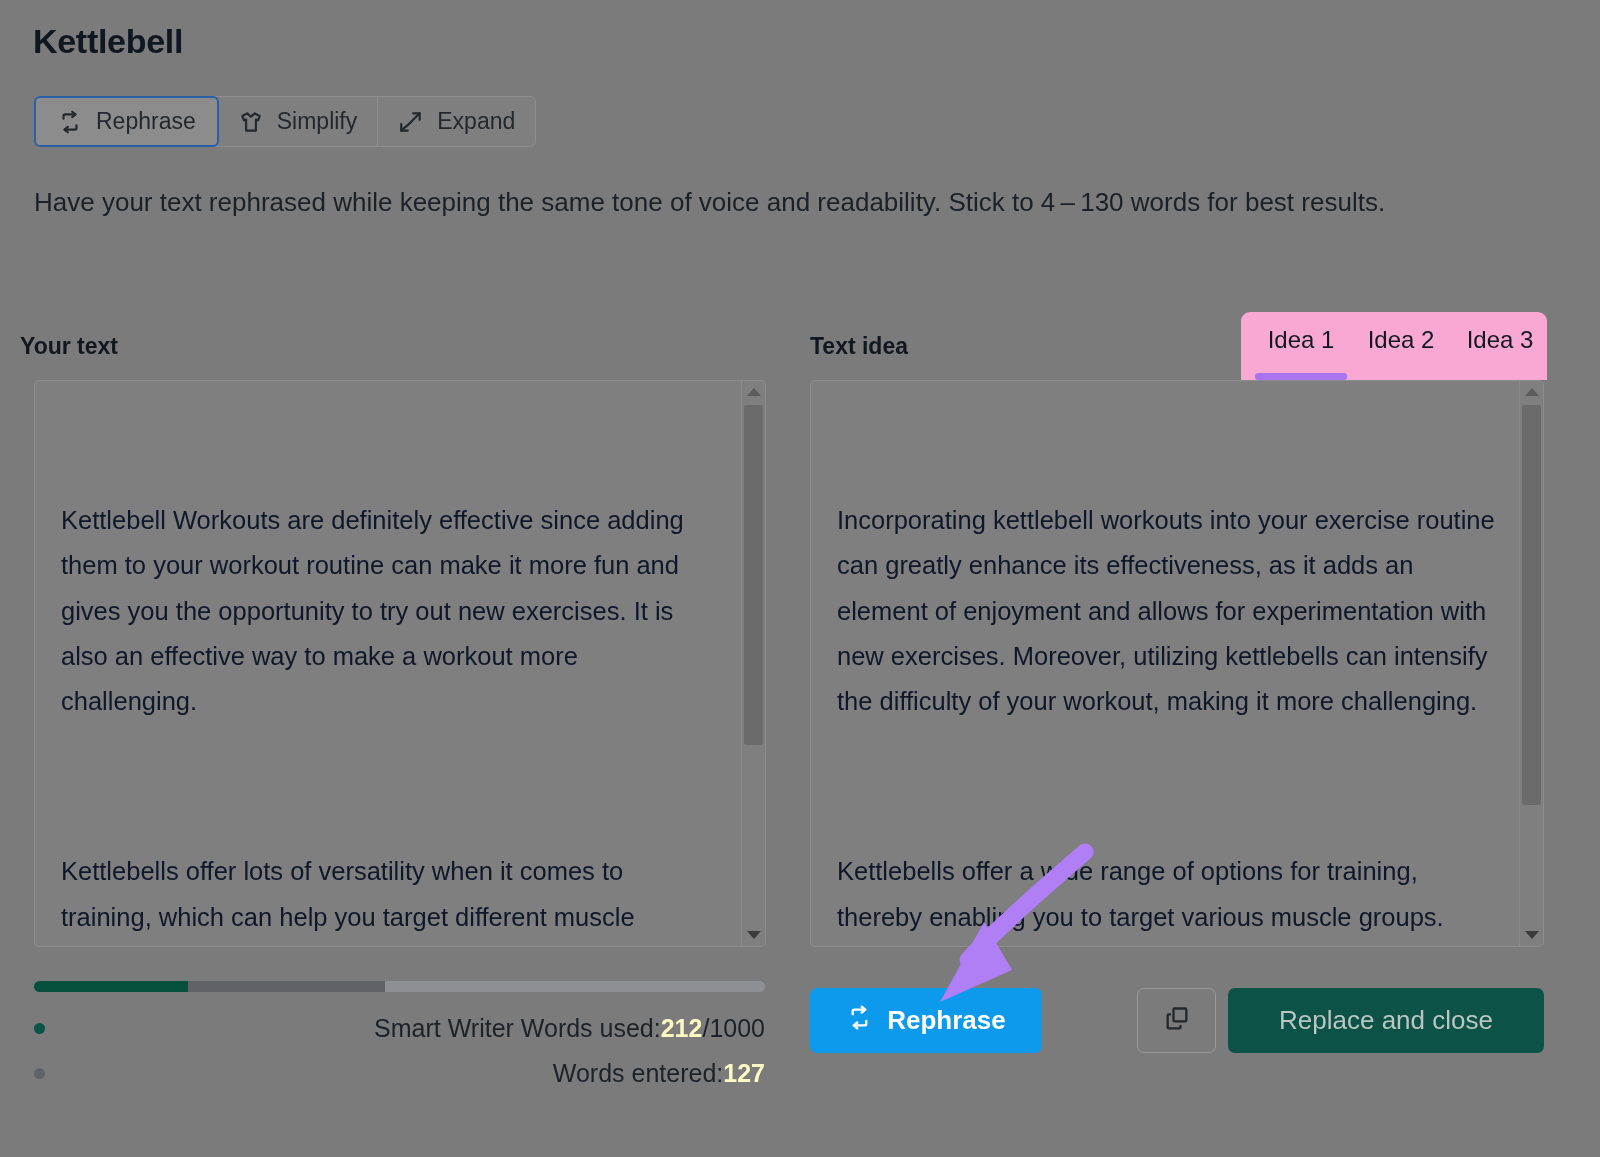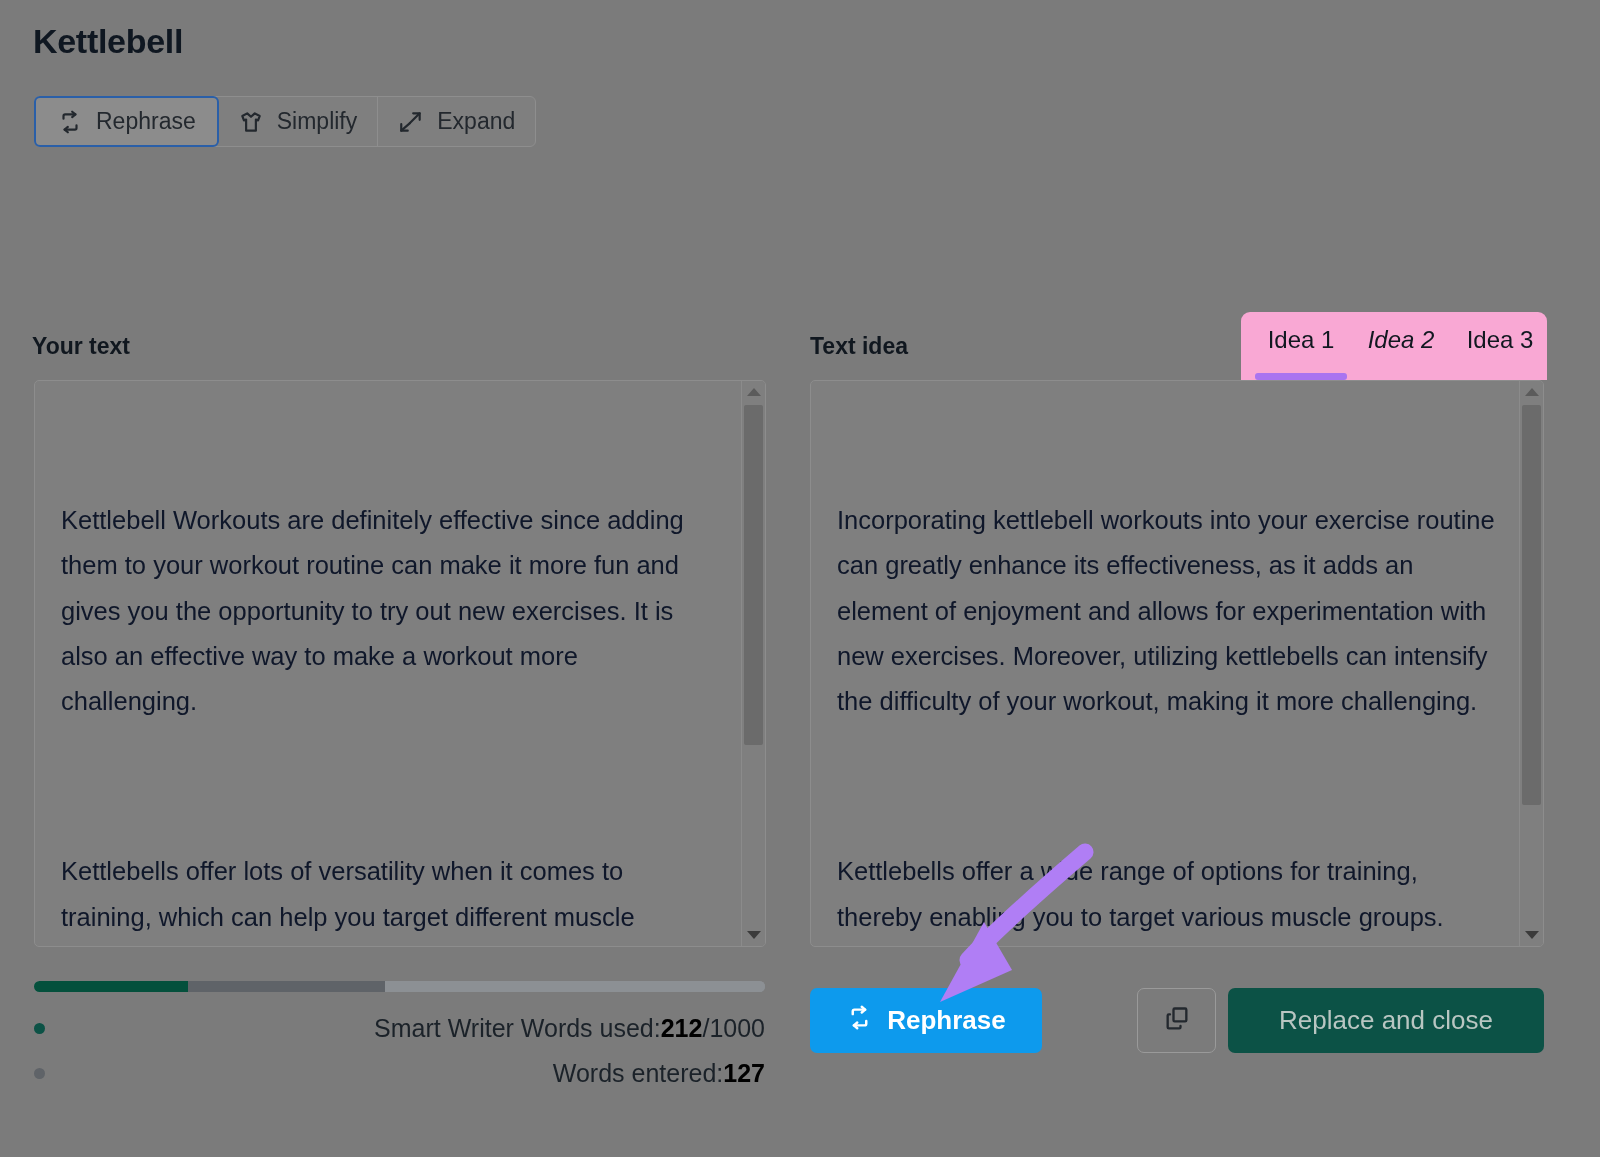--- a/index.html
+++ b/index.html
@@ -75,21 +75,21 @@
     color: #1b2128;
   }
 
   
   .col-label {
     position: absolute;
     font-size: 23px;
     font-weight: bold;
     color: #10171f;
   }
-  #label-your-text { left: 32px; top: 333px; }
+  #label-your-text { left: 20px; top: 333px; }
   #label-text-idea { left: 810px; top: 333px; }
 
   
   .idea-panel {
     position: absolute;
     left: 1241px; top: 312px;
     width: 306px; height: 68px;
     background: #ffffff;
     border-radius: 9px 9px 0 0;
     display: flex;
@@ -100,21 +100,21 @@
   .idea-tab {
     position: relative;
     padding: 14px 0 0 0;
     font-size: 24px;
     color: #111820;
     cursor: pointer;
     text-align: center;
     height: 68px;
   }
   #idea-tab-1 { width: 96px; margin-left: 12px; }
-  #idea-tab-2 { width: 104px; font-style: italic; }
+  #idea-tab-2 { width: 104px; }
   #idea-tab-3 { width: 94px; }
   .idea-tab .underline {
     position: absolute;
     left: 2px; right: 2px; bottom: 0;
     height: 7px;
     border-radius: 3px;
     background: #a974f0;
   }
 
   
@@ -196,21 +196,21 @@
   #stat-row-0 { top: 1014px; }
   #stat-row-1 { top: 1059px; }
   .stat-row .dot {
     width: 11px; height: 11px;
     border-radius: 50%;
     margin-right: 18px;
     flex: 0 0 11px;
   }
   .stat-row .label { flex: 1; text-align: right; }
   .stat-row .value { font-weight: normal; }
-  .stat-row .value b { font-weight: bold; color: #000000; }
+  .stat-row .value b { font-weight: bold; color: #fef9c3; }
 
   
   .btn-rephrase {
     position: absolute;
     left: 810px; top: 988px;
     width: 232px; height: 65px;
     background: #0d9aed;
     border: none;
     border-radius: 7px;
     color: #ffffff;
@@ -299,20 +299,21 @@
           <line x1="20" y1="4" x2="11" y2="13"></line>
           <polyline points="9,20 3,20 3,14"></polyline>
           <line x1="3" y1="20" x2="11" y2="13"></line>
         </svg>
       </span>
       <span>Expand</span>
     </div>
 
   </div>
 
+  <div class="desc">Have your text rephrased while keeping the same tone of voice and readability. Stick to 4 – 130 words for best results.</div>
 
   <div class="col-label" id="label-your-text">Your text</div>
   <div class="col-label" id="label-text-idea">Text idea</div>
 
   <div class="ta-wrap" id="your-text-box">
     <div class="ta-body">
       <p>Kettlebell Workouts are definitely effective since adding them to your workout routine can make it more fun and gives you the opportunity to try out new exercises. It is also an effective way to make a workout more challenging.</p>
       <p>Kettlebells offer lots of versatility when it comes to training, which can help you target different muscle groups. You can use them to build explosive power (2), during your cardio sessions, or even to build strength and</p>
     </div>
     <div class="sb">

